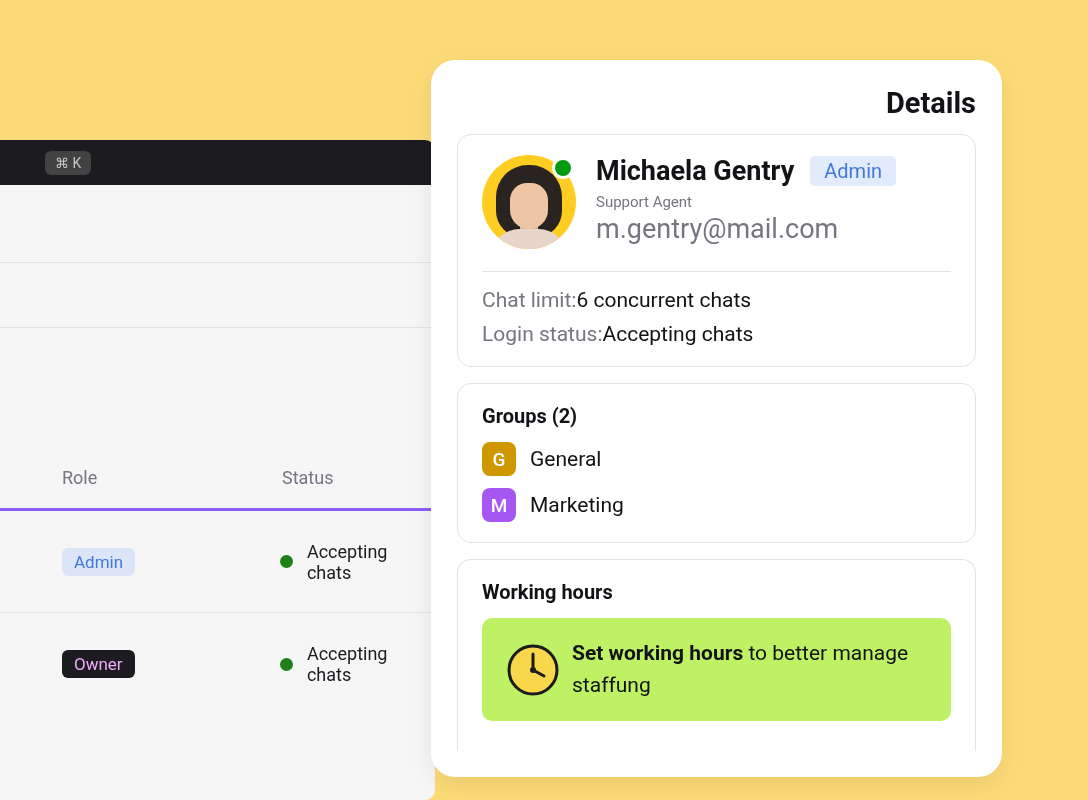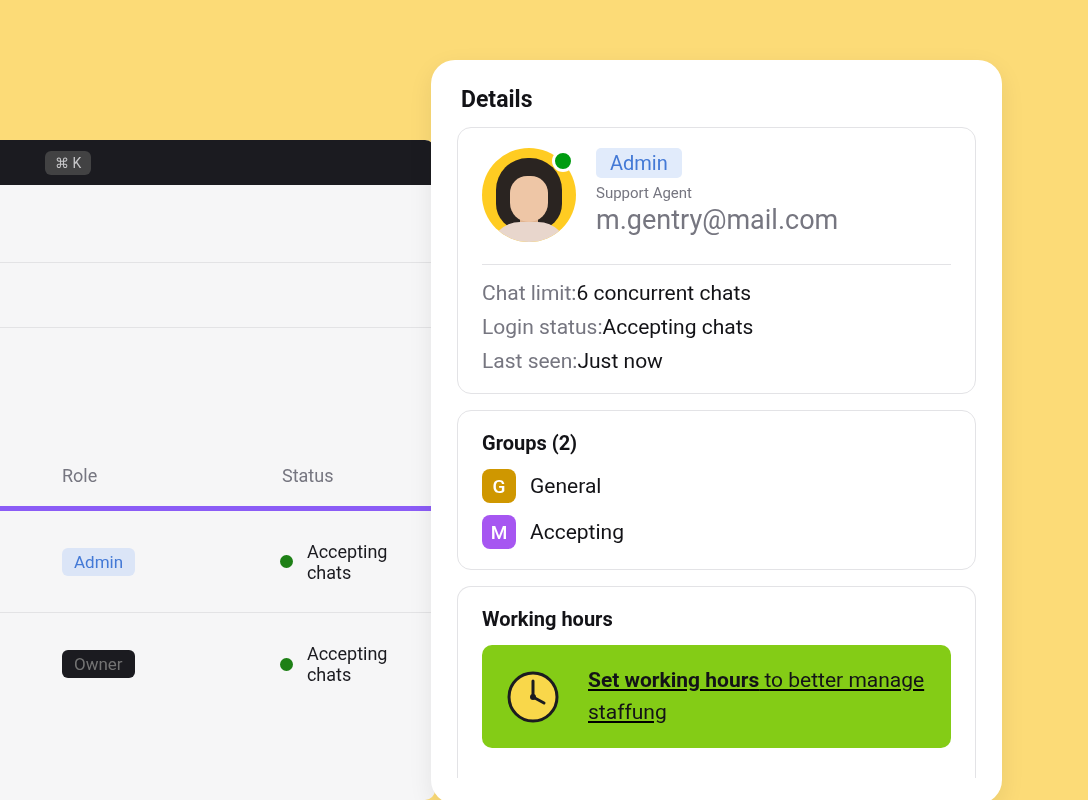--- a/index.html
+++ b/index.html
@@ -42,21 +42,21 @@
     .bg-blank1 {
       height: 78px;
       border-bottom: 1px solid #e3e3e5;
     }
     .bg-blank2 {
       height: 65px;
       border-bottom: 1px solid #e3e3e5;
     }
     .bg-header-row {
       height: 183px;
-      border-bottom: 5px solid #8b5cf6;
+      border-bottom: 3px solid #8b5cf6;
       display: flex;
       align-items: flex-end;
       padding: 0 0 20px 62px;
       color: #767680;
       font-size: 18px;
     }
     .bg-col-role { width: 220px; }
     .bg-col-status { }
     .bg-row {
       height: 102px;
@@ -72,21 +72,21 @@
       padding: 4px 12px;
       border-radius: 6px;
       font-size: 17px;
     }
     .role-badge.admin-bg {
       background: #dbe5f7;
       color: #4379d6;
     }
     .role-badge.owner-bg {
       background: #1b1b20;
-      color: #737373;
+      color: #f0abfc;
     }
     .status-cell {
       display: flex;
       align-items: center;
       gap: 14px;
       margin-left: 0;
     }
     .status-dot-small {
       width: 13px;
       height: 13px;
@@ -98,25 +98,26 @@
       position: absolute;
       top: 60px;
       left: 431px;
       width: 571px;
       background: #ffffff;
       border-radius: 24px;
       box-shadow: 0 8px 24px rgba(0,0,0,0.08);
       padding: 26px;
     }
     .details-title {
-      font-size: 23px;
+      font-size: 29px;
       font-weight: 700;
       color: #131317;
       margin-bottom: 14px;
       margin-left: 4px;
+      text-align: right;
     }
     .section {
       border: 1px solid #e3e3e6;
       border-radius: 14px;
       padding: 20px 24px;
       margin-bottom: 16px;
     }
     .profile-row {
       display: flex;
       gap: 20px;
@@ -257,28 +258,27 @@
       display: flex;
       align-items: center;
       justify-content: center;
       color: #fff;
       font-size: 19px;
       font-weight: 500;
     }
     .group-icon.gold { background: #cf9700; }
     .group-icon.purple { background: #a656f1; }
     .working-card {
-      background: #84cc16;
+      background: #bef264;
       border-radius: 10px;
       padding: 20px 24px;
       display: flex;
       align-items: center;
-      gap: 28px;
+      gap: 12px;
       margin-top: 8px;
-      text-decoration: underline;
     }
     .clock-icon {
       width: 54px;
       height: 54px;
       flex-shrink: 0;
     }
     .working-text {
       font-size: 21px;
       color: #131317;
       line-height: 1.5;
@@ -329,49 +329,46 @@
             <div class="avatar-hair"></div>
             <div class="avatar-neck"></div>
             <div class="avatar-face"></div>
             <div class="avatar-shoulders"></div>
           </div>
         </div>
         <div class="presence-dot"></div>
       </div>
       <div class="profile-info">
         <div class="name-row">
+          <span class="profile-name">Michaela Gentry</span>
           <span class="admin-badge">Admin</span>
         </div>
         <div class="profile-role">Support Agent</div>
         <div class="profile-email">m.gentry@mail.com</div>
       </div>
     </div>
     <div class="kv-row">
       <span class="kv-label">Chat limit:</span>
       <span class="kv-value">6 concurrent chats</span>
     </div>
     <div class="kv-row">
       <span class="kv-label">Login status:</span>
       <span class="kv-value">Accepting chats</span>
     </div>
-    <div class="kv-row">
-      <span class="kv-label">Last seen:</span>
-      <span class="kv-value">Just now</span>
-    </div>
   </div>
 
   <div class="section">
     <div class="section-title">Groups (2)</div>
     <div class="group-item">
       <span class="group-icon gold">G</span>
       <span>General</span>
     </div>
     <div class="group-item">
       <span class="group-icon purple">M</span>
-      <span>Accepting</span>
+      <span>Marketing</span>
     </div>
   </div>
 
   <div class="section" style="border-radius:14px 14px 0 0; border-bottom:none; margin-bottom:0; padding-bottom:30px">
     <div class="section-title">Working hours</div>
     <div class="working-card">
       <svg class="clock-icon" viewBox="0 0 54 54">
         <circle cx="27" cy="27" r="24" fill="#f9d74a" stroke="#1b1b20" stroke-width="3"></circle>
         <circle cx="27" cy="27" r="3" fill="#1b1b20"></circle>
         <line x1="27" y1="27" x2="27" y2="11" stroke="#1b1b20" stroke-width="3" stroke-linecap="round"></line>

